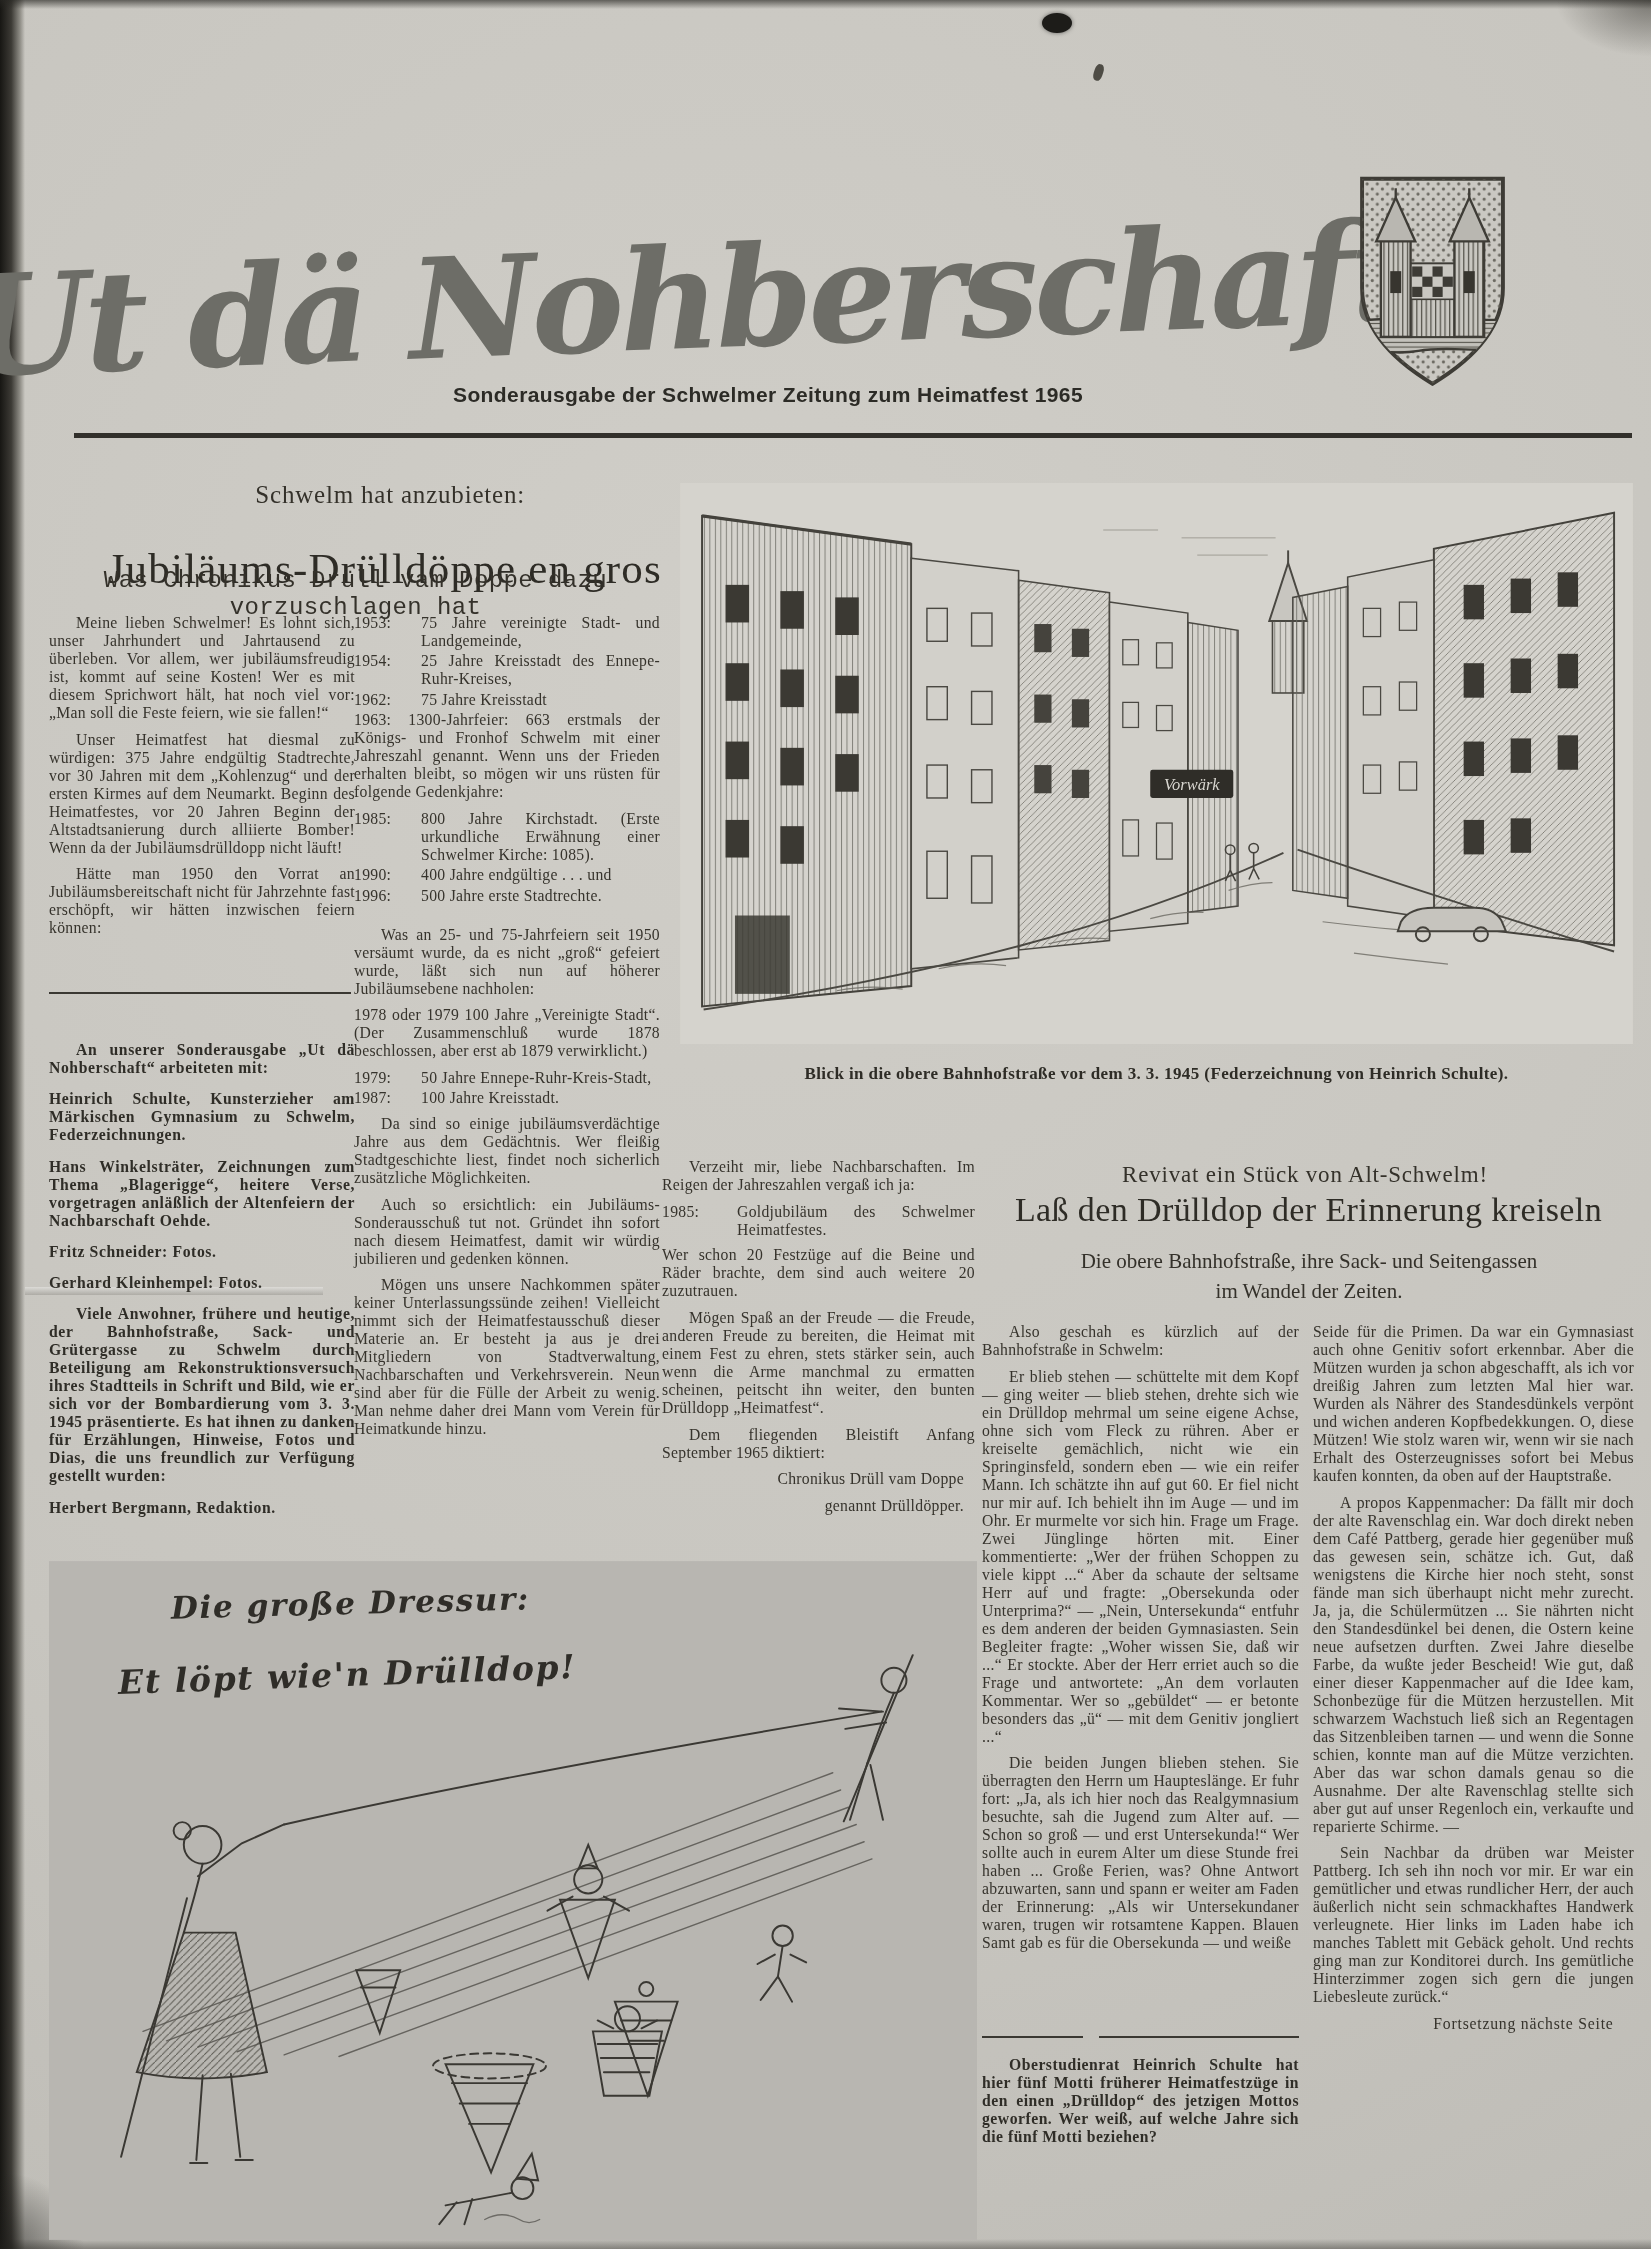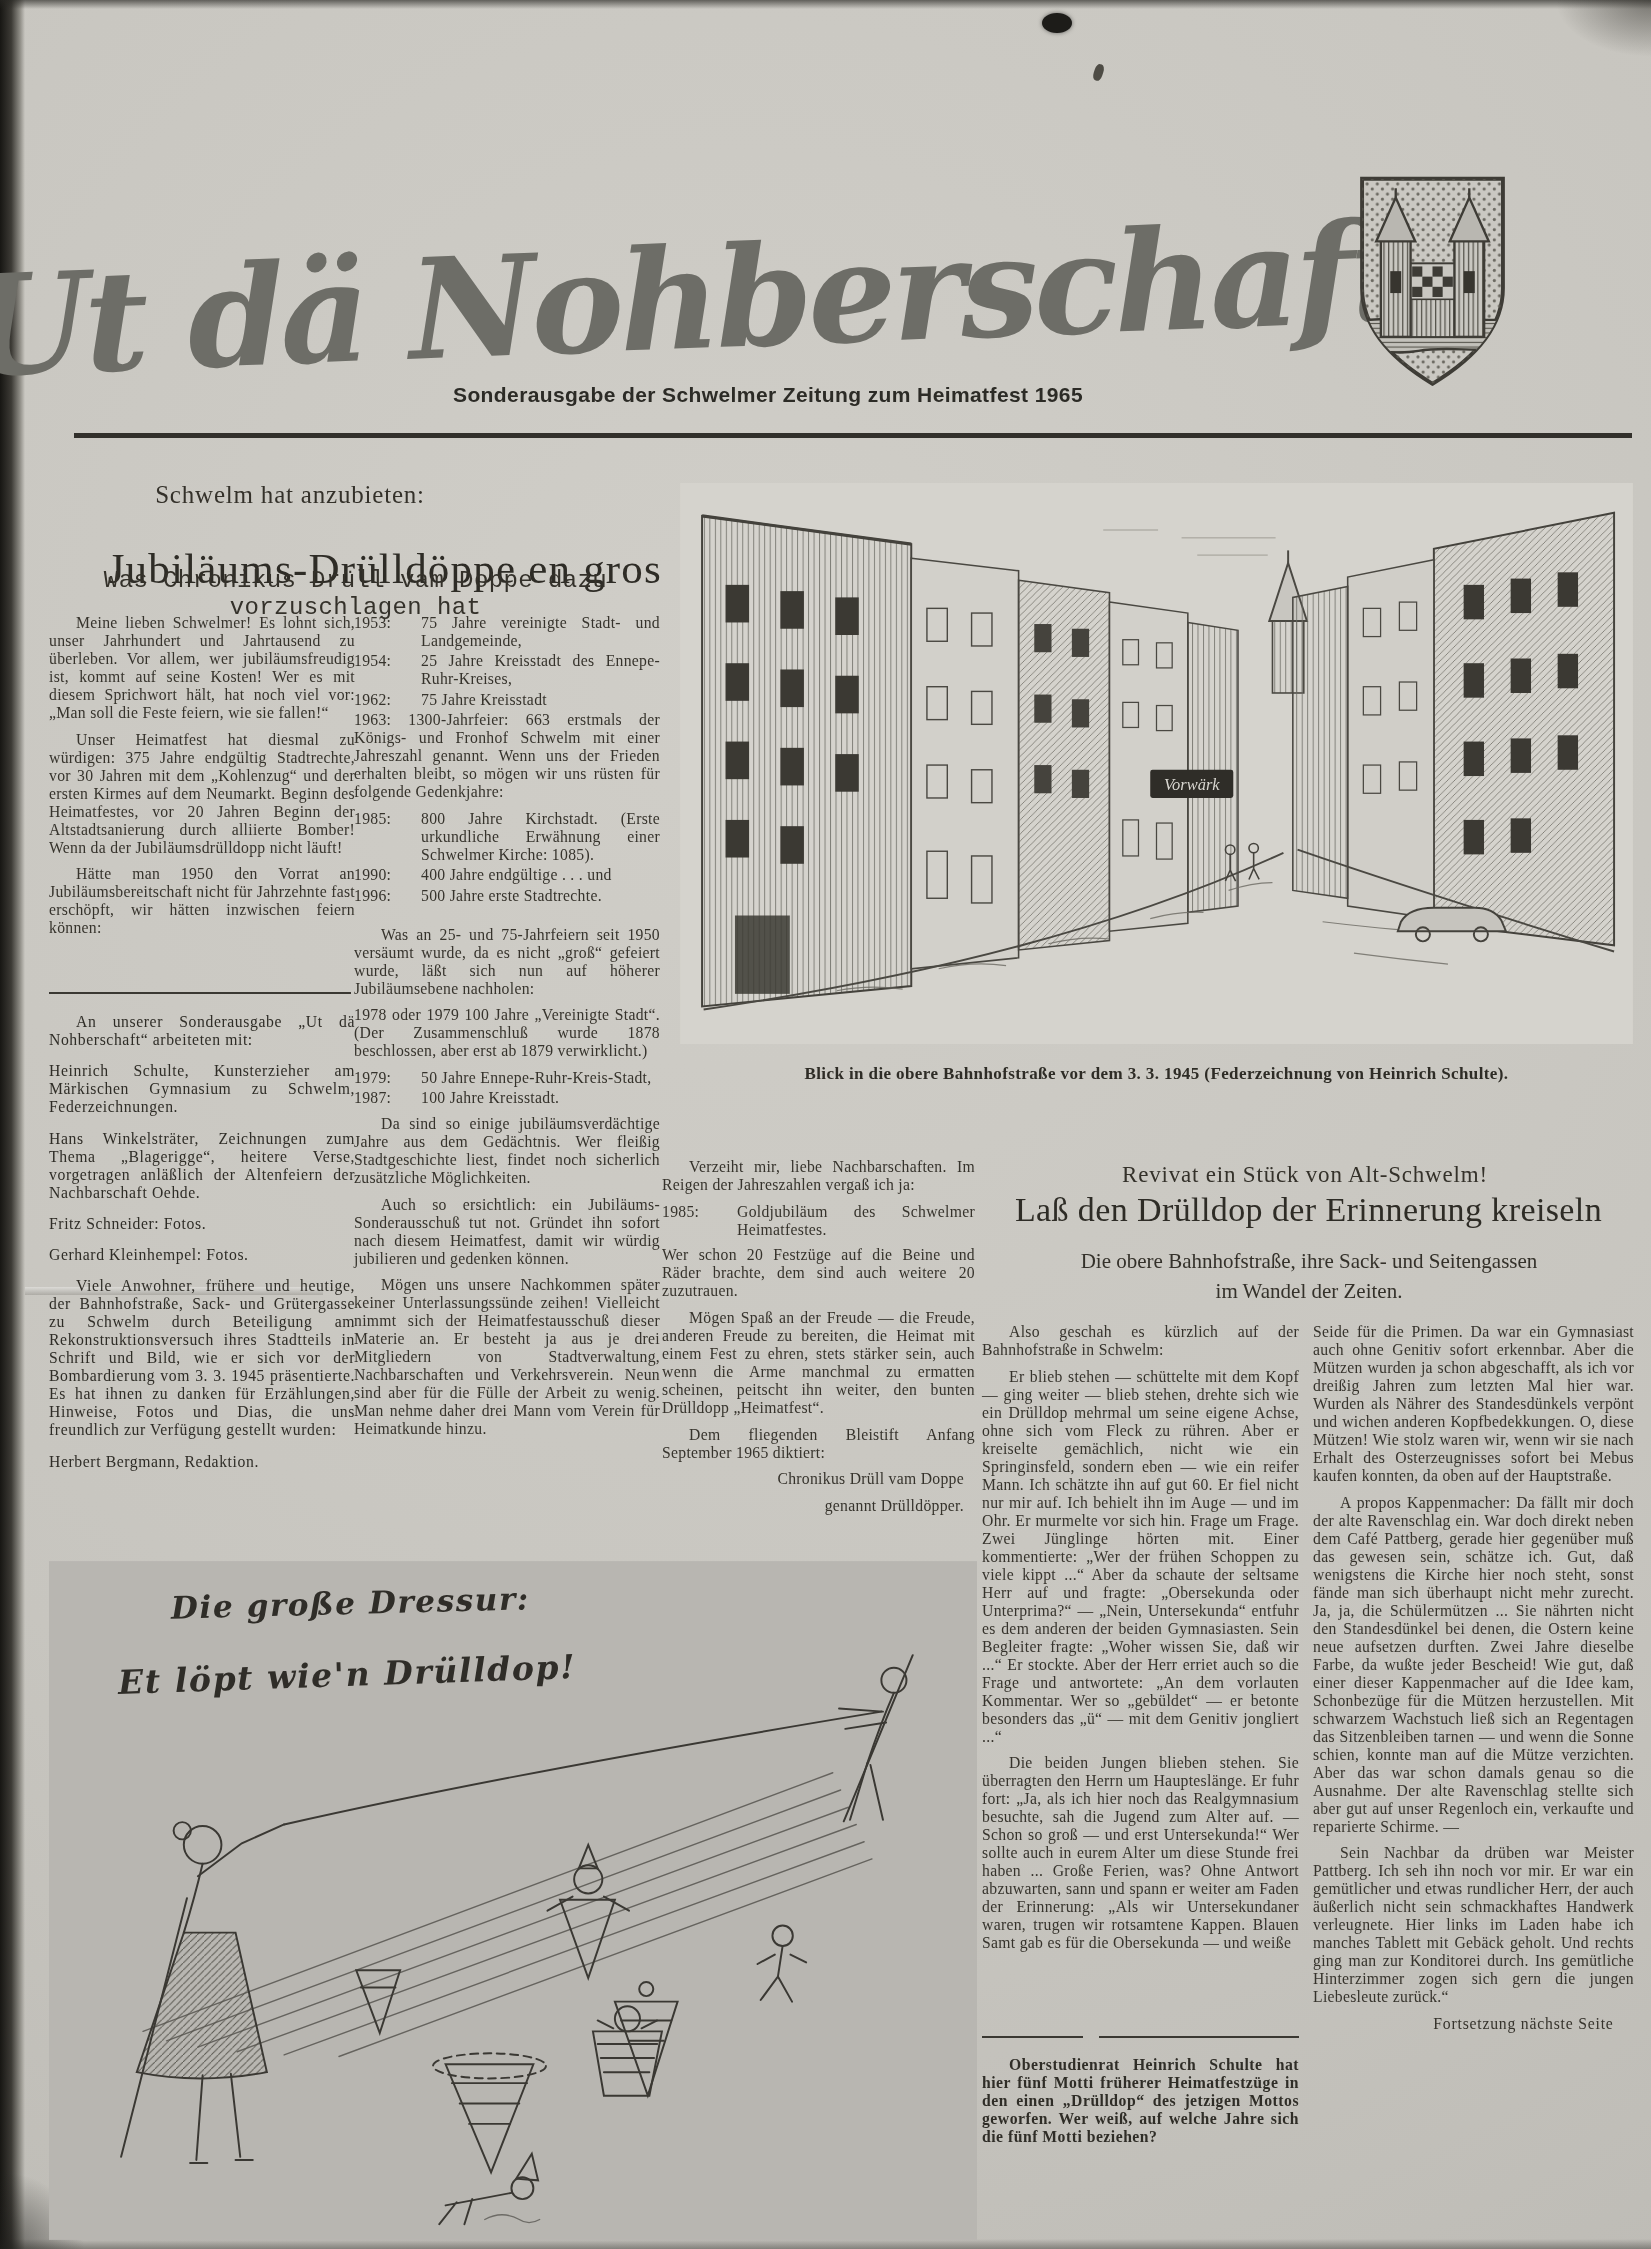--- a/index.html
+++ b/index.html
@@ -37,40 +37,40 @@
   .subtitle{
     position:absolute;left:431px;top:383px;width:674px;text-align:center;
     font-family:"Liberation Sans", sans-serif;font-weight:700;font-size:21px;
     letter-spacing:0.4px;color:#2c2b26;
   }
   .rule-main{position:absolute;left:74px;top:433px;width:1558px;height:4.7px;background:#32302b;}
   .crest{position:absolute;left:1354px;top:171px;width:157px;height:223px;}
 
   
   .h-kicker{font-size:25px;letter-spacing:0.8px;}
-  .left-kicker{position:absolute;left:55px;top:481px;width:470px;text-align:center;}
+  .left-kicker{position:absolute;left:55px;top:481px;width:470px;text-align:right;}
   .left-headline{position:absolute;left:49px;top:509px;width:613px;text-align:right;
     font-size:43px;letter-spacing:1.2px;color:#2e2c26;margin-top:35px;}
   .left-subhead{position:absolute;left:49px;top:567px;width:613px;text-align:center;
     font-size:24px;letter-spacing:0.4px;font-family:Liberation Mono, monospace;}
   .right-kicker{position:absolute;left:976px;top:1162px;width:658px;text-align:center;font-size:23px;}
   .right-headline{position:absolute;left:978px;top:1191px;width:661px;text-align:center;
     font-size:34px;letter-spacing:0.4px;color:#2e2c26;}
   .right-sub{position:absolute;left:980px;width:658px;text-align:center;font-size:21px;}
 
   
   .bodycol{position:absolute;text-align:justify;font-size:15.7px;line-height:18px;
     letter-spacing:0.3px;color:#36332c;}
   .bodycol p{margin:0 0 8.6px;}
   .ind{text-indent:27px;}
   .yr{display:grid;grid-template-columns:67px 1fr;margin:0 0 2.4px;}
   .yr .yl{font-weight:400;}
   .col1{left:49px;top:614px;width:306px;}
   .rule-credits{position:absolute;left:49px;top:992px;width:302px;height:2.4px;background:#3a3832;}
-  .credits{left:49px;top:1013px;width:306px;font-weight:400;letter-spacing:0.6px;color:#2f2d27;}
+  .credits{left:49px;top:1041px;width:306px;font-weight:700;letter-spacing:0.6px;color:#2f2d27;}
   .credits p{margin:0 0 13.3px;}
   .col2{left:354px;top:614px;width:306px;}
   .midcol{left:662px;top:1158px;width:313px;}
   .sig{text-align:right;padding-right:11px;margin:3.1px 0 0;}
   .colA{left:982px;top:1323px;width:317px;}
   .colB{left:1313px;top:1323px;width:321px;}
   .rule-note{position:absolute;left:982px;top:2036px;width:317px;height:2.4px;
     background:linear-gradient(90deg,#3a3832 0 32%,transparent 32% 37%,#3a3832 37% 100%);}
   .note{left:982px;top:2056px;width:317px;font-weight:700;letter-spacing:0.5px;color:#2f2d27;}
   .cont{text-align:right;padding-right:20.4px;margin-top:11px;letter-spacing:0.8px;}

